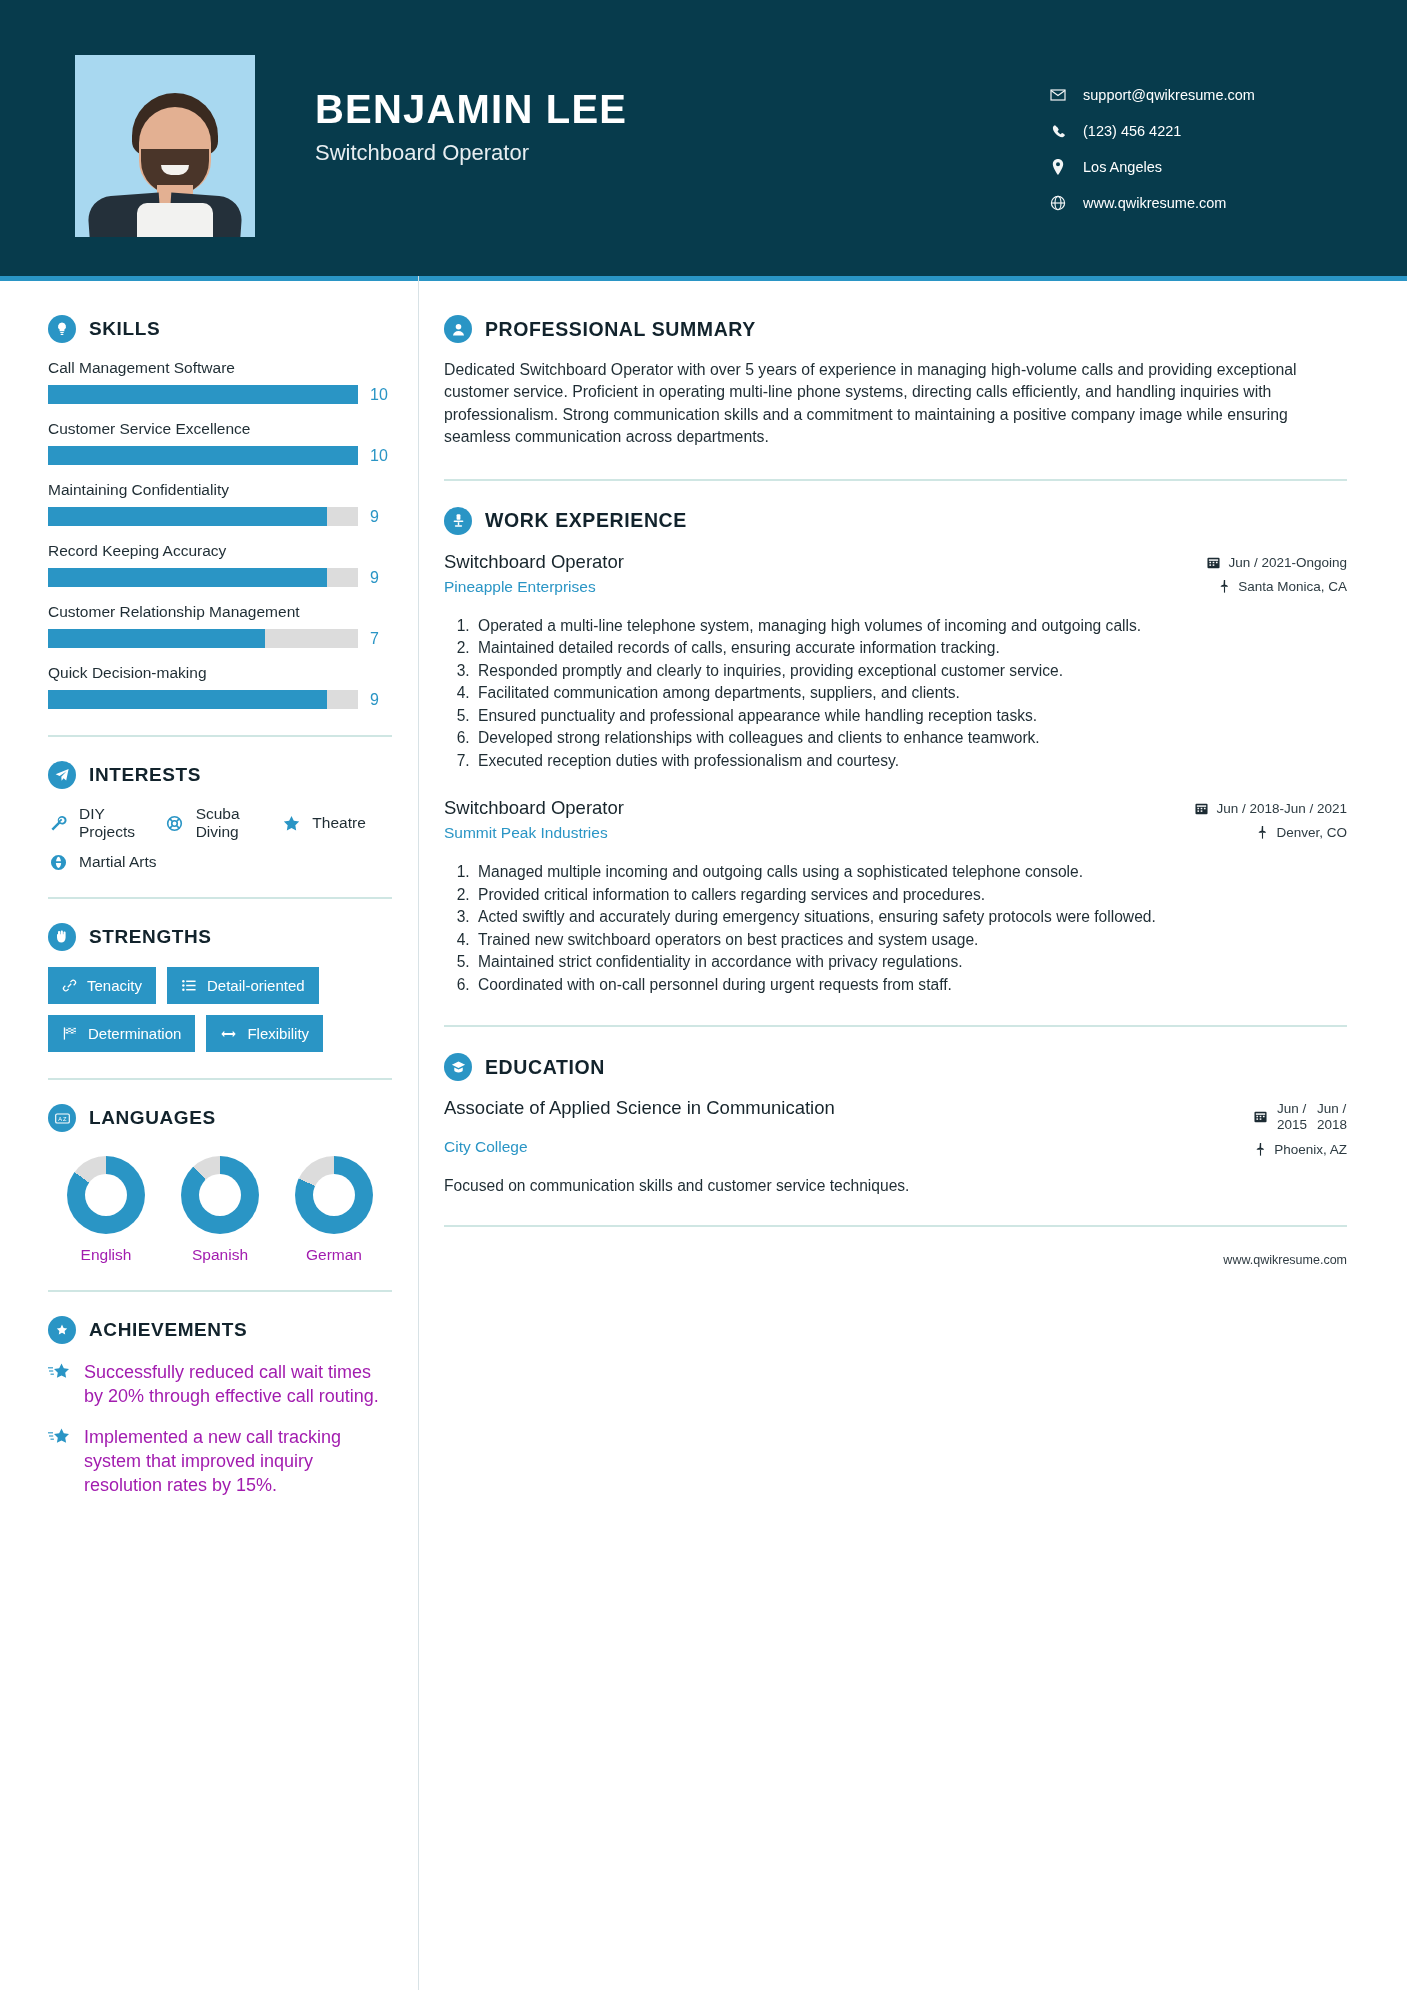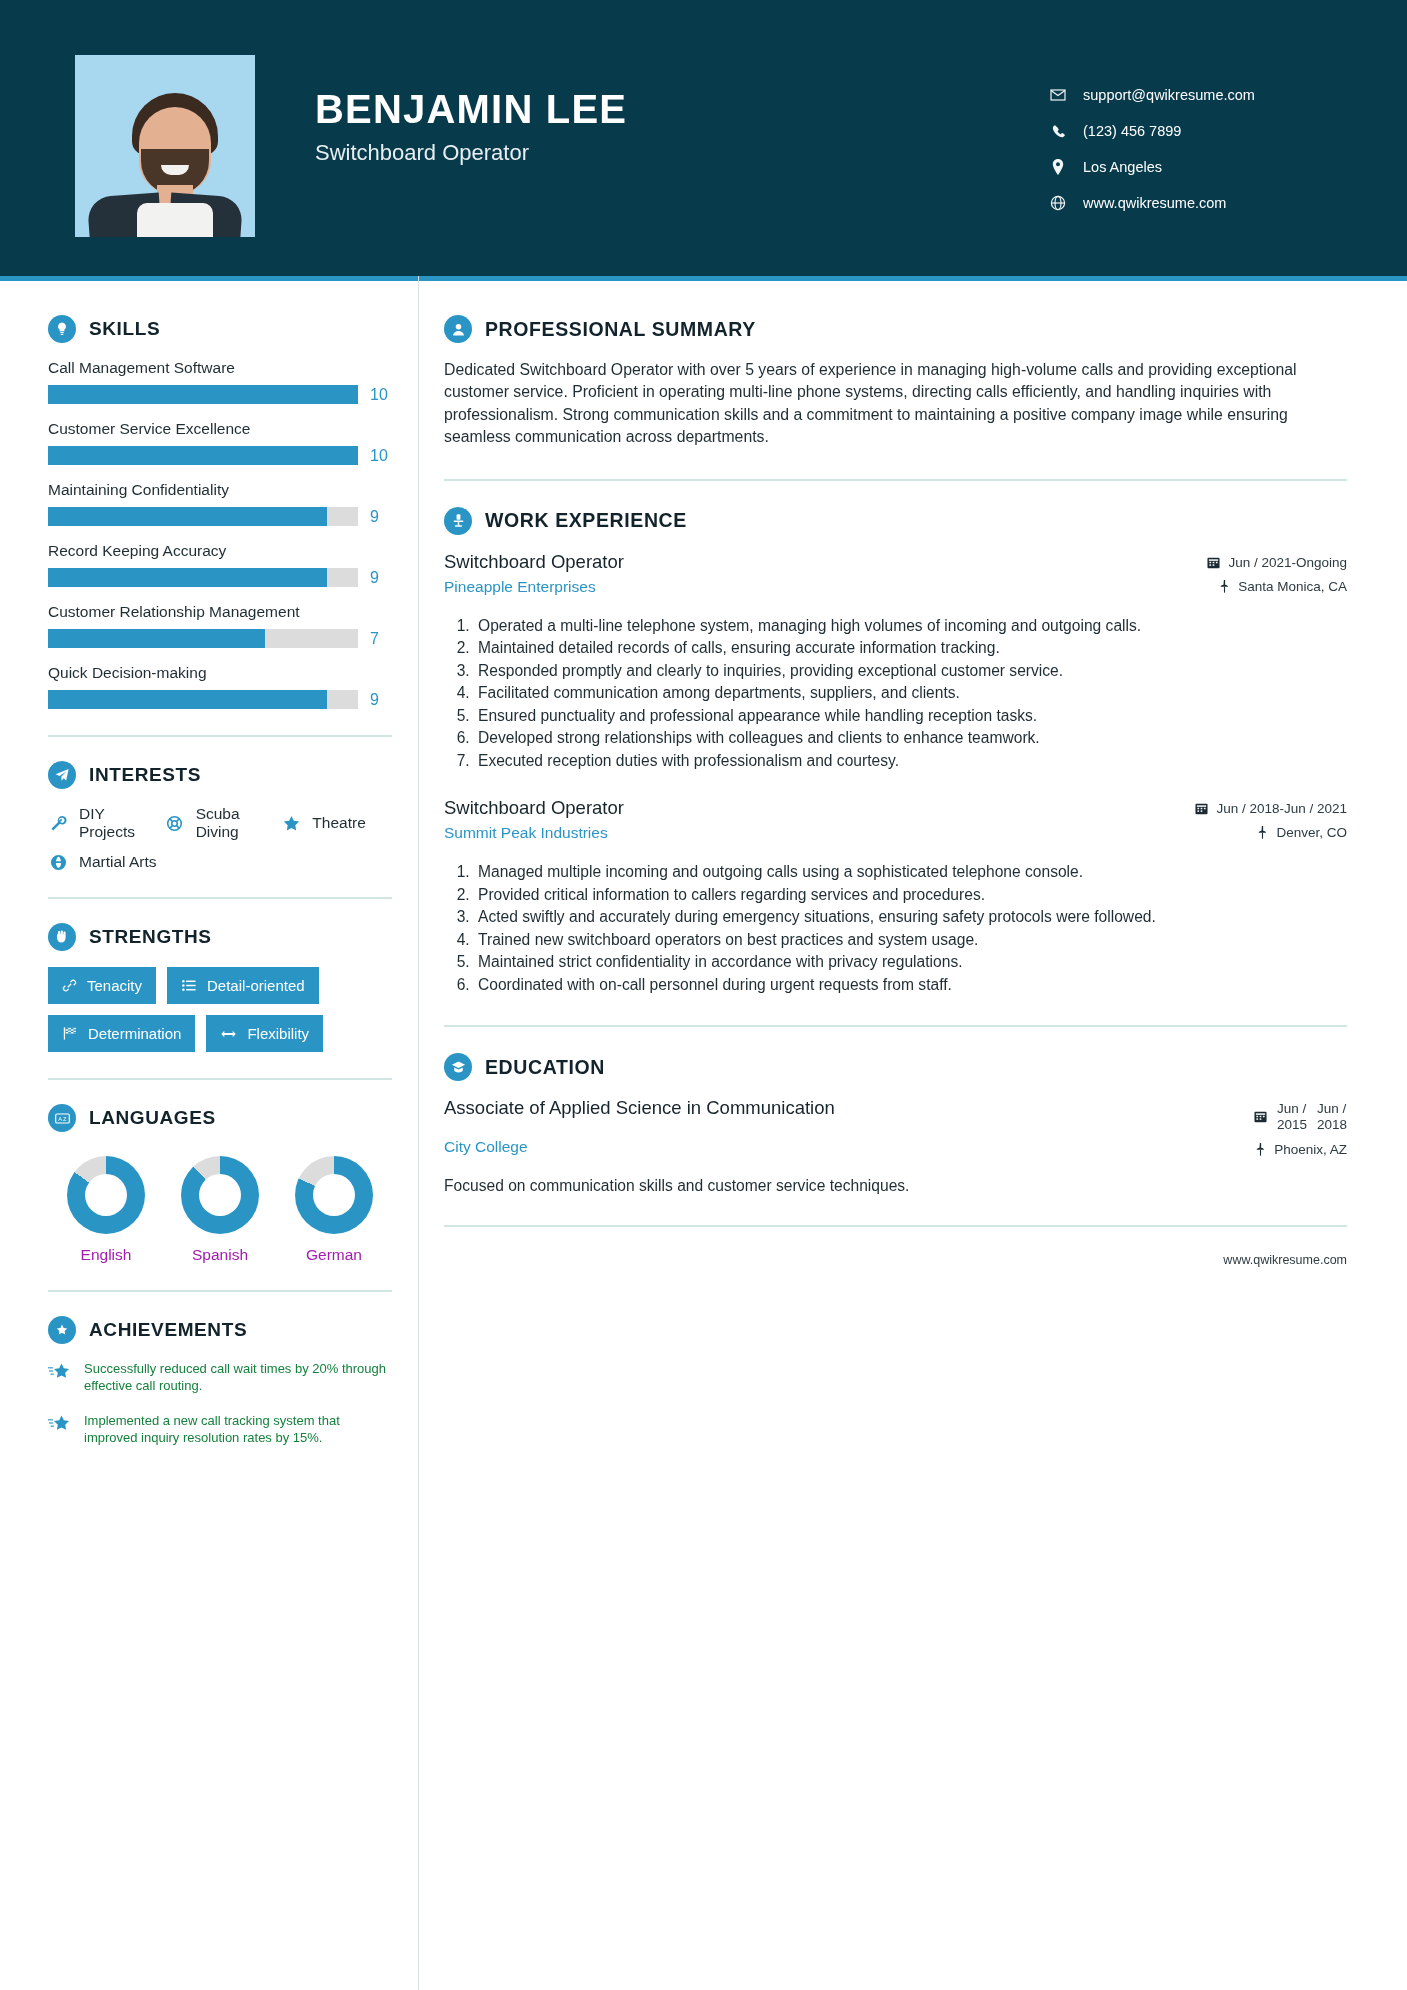--- a/index.html
+++ b/index.html
@@ -221,21 +221,21 @@
     transform: translate(-50%,-50%);
     width: 42px; height: 42px;
     background: #ffffff;
     border-radius: 50%;
   }
   .lang-name { font-size: 15.5px; color: #a21caf; }
 
   
   .ach-item { display: flex; gap: 12px; margin-bottom: 17px; }
   .ach-ico { flex: 0 0 24px; color: #2a95c5; padding-top: 2px; }
-  .ach-text { font-size: 13px; line-height: 1.34; color: #15803d; }
+  .ach-text { font-size: 18px; line-height: 1.34; color: #a21caf; }
 
   
   .footer {
     margin: 24px 0 0 0;
     padding-top: 0;
   }
   .footer-line { height: 2px; background: #cfe6e3; margin-bottom: 14px; }
   .footer-row { display: flex; align-items: center; gap: 10px; }
   .pwr { font-size: 12.5px; color: #4a4a4a; }
   .qlogo {
@@ -315,21 +315,21 @@
             </svg>
           </span>
           <span>support@qwikresume.com</span>
         </div>
         <div class="contact-row">
           <span class="ci">
             <svg width="15" height="15" viewBox="0 0 16 16" fill="#ffffff">
               <path d="M4.3 1.2C3.5 1.2 2 2.6 2 4c0 4.6 5.4 10 10 10 1.4 0 2.8-1.5 2.8-2.3 0-.4-2.5-2-2.9-2-.4 0-1.3 1.3-1.7 1.3-.5 0-3.2-2.7-3.2-3.2C7 7.4 8.3 6.5 8.3 6.1c0-.4-1.6-2.9-2-2.9z"></path>
             </svg>
           </span>
-          <span>(123) 456 7899</span>
+          <span>(123) 456 4221</span>
         </div>
         <div class="contact-row">
           <span class="ci">
             <svg width="14" height="16" viewBox="0 0 14 16" fill="#ffffff">
               <path d="M7 0C4 0 1.8 2.2 1.8 5.2 1.8 9 7 16 7 16s5.2-7 5.2-10.8C12.2 2.2 10 0 7 0zm0 7.2a2 2 0 110-4 2 2 0 010 4z"></path>
             </svg>
           </span>
           <span>Los Angeles</span>
         </div>
         <div class="contact-row">

